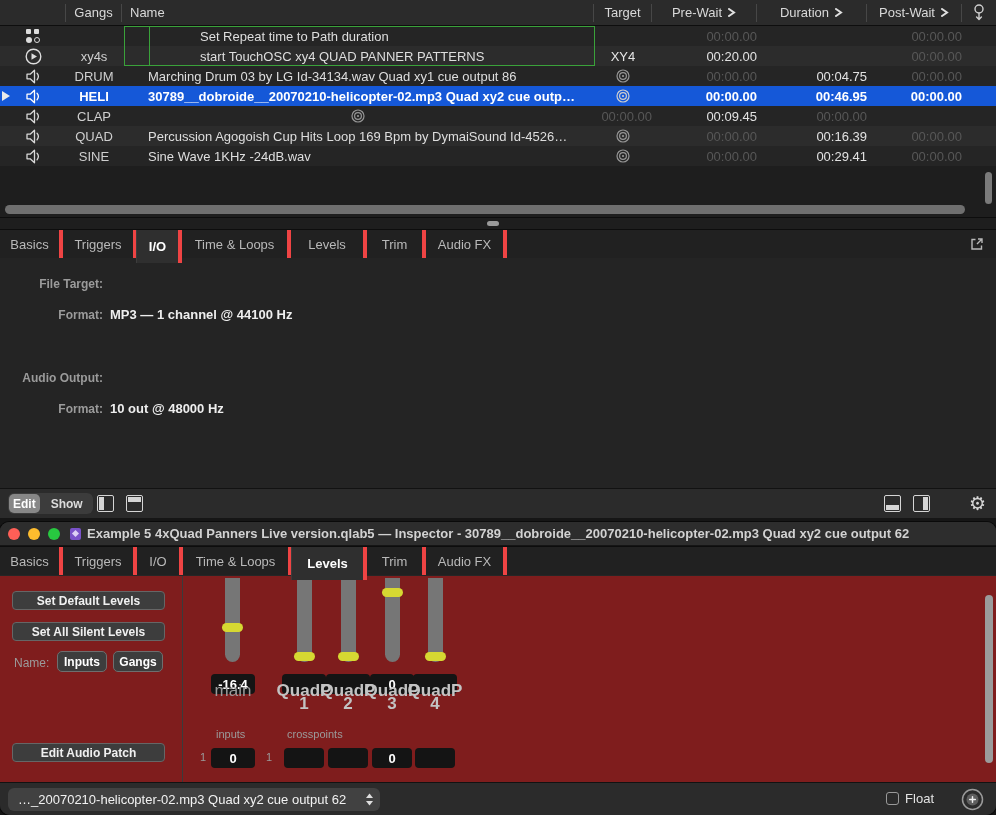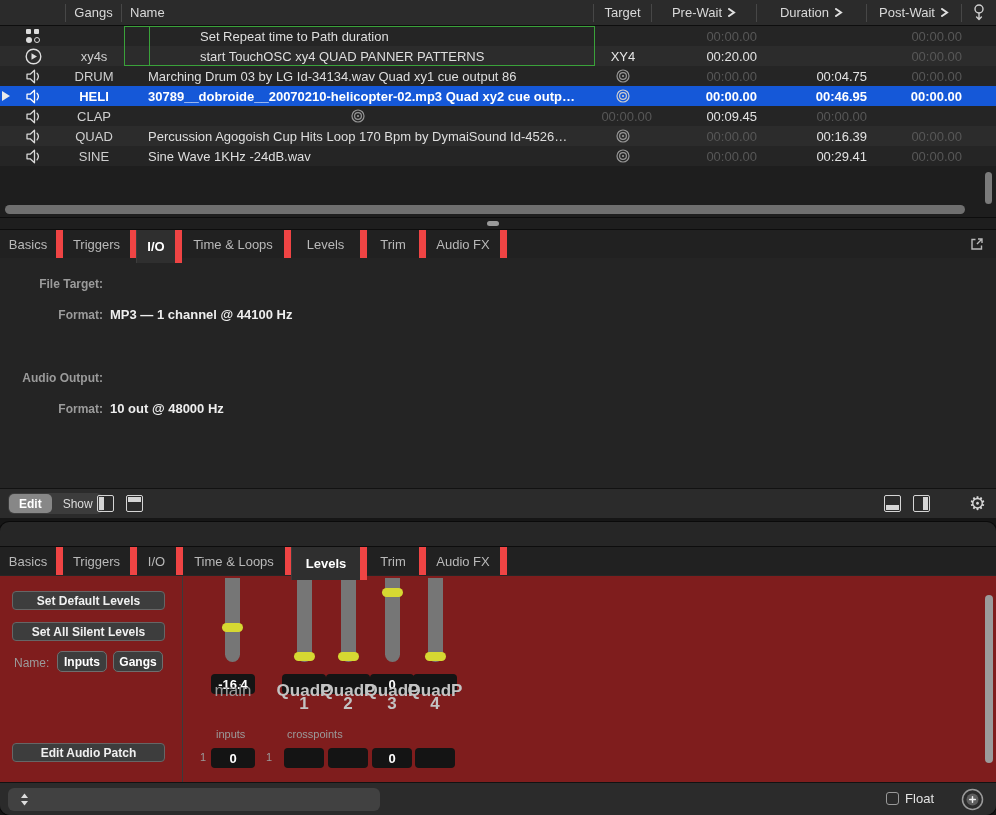--- a/index.html
+++ b/index.html
@@ -45,21 +45,21 @@
   .g-group .d1{left:0;top:8px;width:6px;height:6px;border-radius:50%;}
   .g-group .d2{left:8px;top:8px;width:6px;height:6px;border-radius:50%;background:transparent;border:1.3px solid #dcdcdc;}
   .hscroll{position:absolute;left:0;top:204px;width:996px;height:11px;}
   .hscroll .thumb{position:absolute;left:5px;top:1px;width:960px;height:9px;border-radius:4.5px;background:#6f6f6f;}
   .vscroll1{position:absolute;left:984px;top:26px;width:9px;height:178px;}
   .vscroll1 .thumb{position:absolute;left:1px;top:146px;width:7px;height:32px;border-radius:3.5px;background:#7b7b7b;}
   .split-line{position:absolute;left:0;top:217px;width:996px;height:1px;background:#0d0d0d;}
   .splitter{position:absolute;left:487px;top:221px;width:12px;height:5px;border-radius:2.5px;background:#9a9a9a;}
   
   .tabbar{position:absolute;left:0;width:996px;height:29px;background:var(--tabbar);border-top:1px solid #0d0d0d;display:flex;align-items:stretch;font-size:13px;color:#b9b9b9;}
-  .tabbar .tab{display:flex;align-items:center;justify-content:center;border-right:7px solid #ef4444;cursor:default;white-space:nowrap;}
+  .tabbar .tab{display:flex;align-items:center;justify-content:center;border-right:4px solid #ef4444;cursor:default;white-space:nowrap;}
   .tabbar .tab.active{background:var(--tabsel);color:#fff;font-weight:bold;height:33px;border-left:1px solid #3c3c3c;margin-left:-1px;z-index:2;}
   .tabbar1{top:229px;}
   .popout{position:absolute;right:12px;top:237px;width:14px;height:14px;}
   
   .iopanel{position:absolute;left:0;top:258px;width:996px;height:230px;background:var(--panel);font-size:12px;font-weight:bold;}
   .lbl{position:absolute;width:96px;text-align:right;color:#9b9b9b;}
   .val{position:absolute;color:#eee;font-size:13px;}
   .crumbfield{position:absolute;left:108px;top:272px;width:806px;height:22px;background:var(--field);border:1px solid var(--fieldbd);border-radius:4px;display:flex;align-items:center;padding:0 6px;gap:4px;overflow:hidden;white-space:nowrap;font-size:12px;color:#ececec;}
   .crumb{display:flex;align-items:center;gap:4px;flex:0 1 auto;overflow:hidden;}
   .crumb .t{overflow:hidden;text-overflow:clip;white-space:nowrap;}
@@ -72,22 +72,22 @@
   .fdoc::after{content:"";position:absolute;left:2px;top:4px;width:6px;height:5px;background:#3f77d6;border-radius:1px;}
   .circbtn{position:absolute;top:272px;width:22px;height:22px;border:1.5px solid #858585;border-radius:50%;background:#2a2a2a;display:flex;align-items:center;justify-content:center;color:#e6e6e6;font-size:13px;}
   .selectbox{position:absolute;left:108px;top:367px;width:806px;height:20px;background:#2e2e2e;border:1px solid var(--fieldbd);border-radius:3px;color:#ececec;font-size:12px;display:flex;align-items:center;padding:0 4px 0 8px;}
   .selectbox .sval{flex:1;white-space:nowrap;overflow:hidden;}
   .stepper{display:flex;flex-direction:column;align-items:center;justify-content:center;gap:1px;width:13px;}
   .stepper svg{display:block;}
   .editbtn{position:absolute;left:926px;top:366px;width:50px;height:21px;background:var(--btn);border:1px solid #6a6a6a;border-radius:4px;color:#f0f0f0;font-size:12px;display:flex;align-items:center;justify-content:center;}
   
   .statusbar{position:absolute;left:0;bottom:0;width:996px;height:30px;background:var(--status);border-top:1px solid #121212;display:flex;align-items:center;}
   .seg{position:absolute;left:8px;top:4px;height:21px;background:#3c3c3c;border-radius:6px;display:flex;align-items:center;font-size:12px;}
-  .seg .on{background:#878787;color:#fff;border-radius:5px;height:19px;margin:1px;display:flex;align-items:center;padding:0 10px;font-weight:bold;}
-  .seg .off{color:#dcdcdc;padding:0 10px;}
+  .seg .on{background:#878787;color:#fff;border-radius:5px;height:19px;margin:1px;display:flex;align-items:center;padding:0 4px;font-weight:bold;}
+  .seg .off{color:#dcdcdc;padding:0 10px;font-weight:bold;}
   .paneico{position:absolute;top:6px;width:17px;height:17px;border:1.5px solid #d5d5d5;border-radius:2px;}
   .paneico i{position:absolute;background:#d5d5d5;}
   .cuecount{position:absolute;left:0;right:0;text-align:center;top:8px;color:#9a9a9a;font-size:12px;}
   .gear{position:absolute;right:10px;top:3px;font-size:19px;color:#d6d6d6;line-height:24px;}
   
   .win2{position:absolute;left:0;top:522px;width:996px;height:293px;background:#262626;border-radius:9px 9px 10px 10px;overflow:hidden;box-shadow:0 0 0 1px #0a0a0a;}
   .titlebar{position:absolute;left:0;top:0;width:996px;height:24px;background:var(--title);border-bottom:1px solid #151515;display:flex;align-items:center;}
   .light{width:12px;height:12px;border-radius:50%;margin-left:8px;flex:0 0 auto;}
   .wtitle{margin-left:10px;font-size:13px;font-weight:bold;color:#d2d2d2;white-space:nowrap;overflow:hidden;display:flex;align-items:center;gap:6px;}
   .tabbar2{top:24px;}
@@ -247,21 +247,21 @@
         <div></div>
       </div>
       <div class="crow cl-grid">
         <div class="cell-icon">
             <svg width="17" height="15" viewBox="0 0 17 15">
               <path d="M2 5.2 H5.2 L9.5 1.2 V13.8 L5.2 9.8 H2 Z" fill="none" stroke="#d8d8d8" stroke-width="1.3" stroke-linejoin="round"></path>
               <path d="M12 4.2 Q14.8 7.5 12 10.8" fill="none" stroke="#d8d8d8" stroke-width="1.3" stroke-linecap="round"></path>
             </svg>
           </div>
         <div class="cell-num">QUAD</div>
-        <div class="cell-name">Percussion Agogoish Cup Hits Loop 170 Bpm by DymaiSound Id-4526…</div>
+        <div class="cell-name">Percussion Agogoish Cup Hits Loop 169 Bpm by DymaiSound Id-4526…</div>
         <div class="cell-target">
             <svg width="14" height="14" viewBox="0 0 14 14">
               <circle cx="7" cy="7" r="6" fill="none" stroke="#969696" stroke-width="1.2"></circle>
               <circle cx="7" cy="7" r="3.4" fill="none" stroke="#969696" stroke-width="1.2"></circle>
               <circle cx="7" cy="7" r="1.1" fill="#969696"></circle>
             </svg>
           </div>
         <div class="time ghosted">00:00.00</div>
         <div class="time">00:16.39</div>
         <div class="time ghosted">00:00.00</div>
@@ -401,20 +401,29 @@
           <i style="left:1px;right:1px;bottom:1px;height:5px;"></i>
         </span>
       <span class="paneico" style="right:66px;">
           <i style="right:1px;top:1px;bottom:1px;width:5px;"></i>
         </span>
       <span class="gear">⚙</span>
     </div>
   </section>
 
   <section class="win2">
+    <div class="titlebar">
+      <span class="light" style="background:#ff5f57"></span>
+      <span class="light" style="background:#febc2e"></span>
+      <span class="light" style="background:#28c840"></span>
+      <span class="wtitle">
+          <span class="qdoc"></span>
+          <span>Example 5 4xQuad Panners Live version.qlab5 — Inspector - 30789__dobroide__20070210-helicopter-02.mp3 Quad xy2 cue output 62</span>
+        </span>
+    </div>
 
     <div class="tabbar tabbar2">
       <div class="tab" style="width:63px">Basics</div>
       <div class="tab" style="width:74px">Triggers</div>
       <div class="tab" style="width:46px">I/O</div>
       <div class="tab" style="width:109px">Time &amp; Loops</div>
       <div class="tab active" style="width:76px">Levels</div>
       <div class="tab" style="width:59px">Trim</div>
       <div class="tab" style="width:81px">Audio FX</div>
     </div>
@@ -479,20 +488,21 @@
       <div class="cbox" style="left:372px;">0</div>
       <div class="cbox" style="left:415px;"></div>
 
       <div class="vscroll2">
           <span class="thumb"></span>
         </div>
     </div>
 
     <div class="botbar">
       <div class="cueselect">
+        <span class="sval">…_20070210-helicopter-02.mp3 Quad xy2 cue output 62</span>
         <span class="stepper">
           <svg width="9" height="6" viewBox="0 0 9 6">
               <path d="M4.5 0.5 L8 5 H1 Z" fill="#dedede"></path>
             </svg>
           <svg width="9" height="6" viewBox="0 0 9 6">
               <path d="M1 1 H8 L4.5 5.5 Z" fill="#dedede"></path>
             </svg>
         </span>
       </div>
       <div class="floatwrap">

